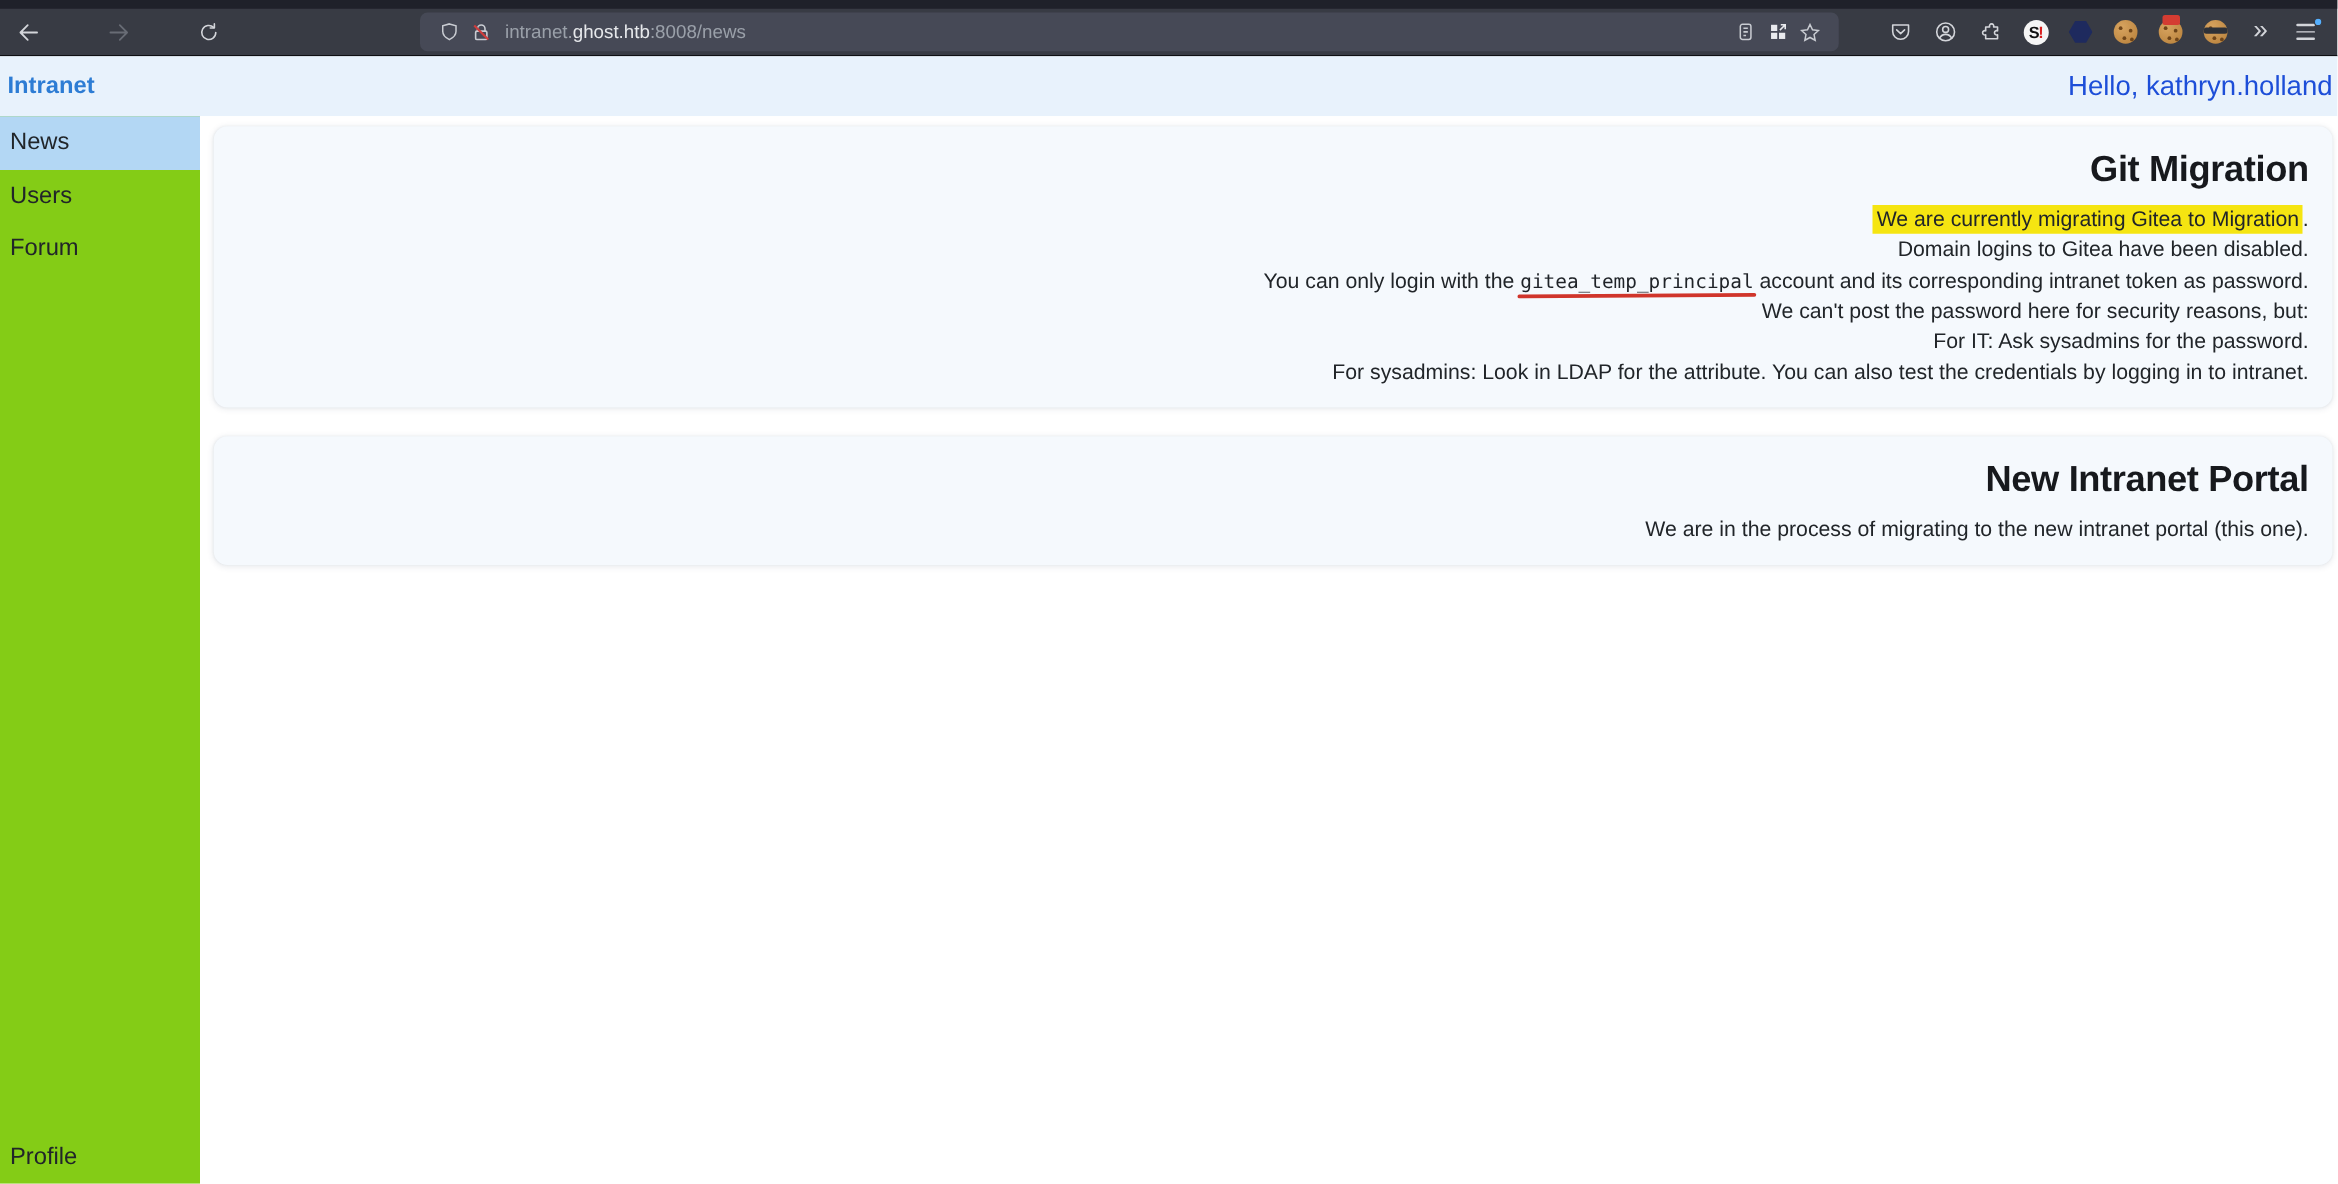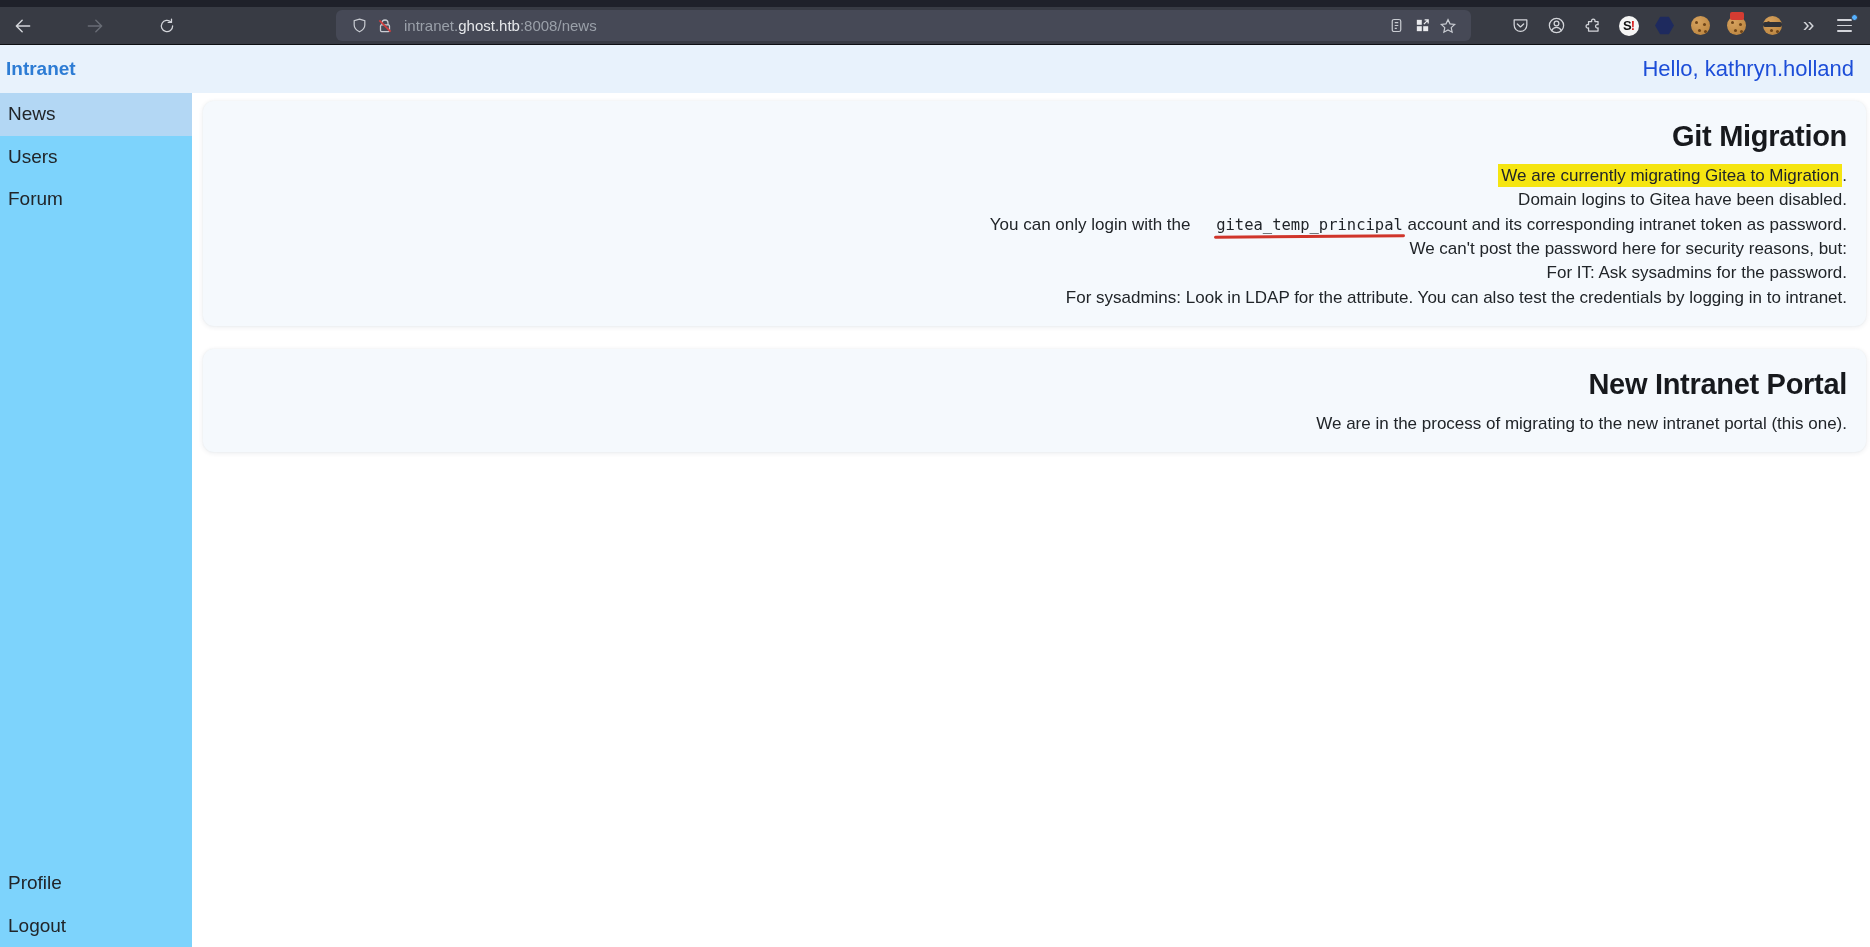--- a/index.html
+++ b/index.html
@@ -48,42 +48,42 @@
 
   .overflow-glyph { color:#d3d5da; font-size:21px; line-height:1; padding-bottom:4px; }
 
   .hamburger { display:flex; flex-direction:column; gap:3.5px; position:relative; }
   .hamburger .bar { width:15px; height:1.8px; background:#d3d5da; border-radius:1px; }
   .hamburger .badge { position:absolute; top:-5px; right:-6px; width:7px; height:7px;
             border-radius:50%; background:#55b0ff; border:1px solid #383b44; }
 
   
   .app-header { height:48px; background:#e8f2fc; display:flex; align-items:center;
-                justify-content:space-between; padding:0 16px 0 6px;text-align:center; }
+                justify-content:space-between; padding:0 4px 0 6px;text-align:center; }
   .brand { color:#2d7cd4; font-weight:bold; font-size:19px; }
   .greeting { color:#1d4ed8; font-size:22px; }
 
   .app-body { display:flex; height:854px; }
-  .sidebar { width:192px; background:#7dd3fc; display:flex; flex-direction:column; flex:0 0 auto; }
+  .sidebar { width:160px; background:#84cc16; display:flex; flex-direction:column; flex:0 0 auto; }
   .sb-item { height:42.5px; display:flex; align-items:center; padding-left:8px;
              font-size:19px; color:#212529; cursor:pointer; }
   .sb-item.active { background:#b3d7f4; }
   .sb-spacer { flex:1 1 auto; }
 
   .main { flex:1 1 auto; background:#fff; padding:8px 4px 0 11px; overflow:hidden; }
   .card { background:#f5f9fd; border-radius:11px; padding:18px 19px 16px;
           box-shadow:0 1px 5px rgba(40,60,90,.10), 0 0 2px rgba(40,60,90,.06);
           margin-bottom:23px;text-align:right; }
   .card h2 { font-size:29px; font-weight:800; color:#17191d; line-height:1.2;
              letter-spacing:-.3px; margin-bottom:10px; }
   .nl { font-size:17px; line-height:24.4px; color:#212529; }
   .seg-hl { background:#f5e511; padding:2px 3px; }
   .seg-b { font-weight:normal; }
   .seg-code { font-family:"DejaVu Sans Mono","Liberation Mono",monospace; font-size:15.5px;
-              color:#1f2328; position:relative; white-space:nowrap;margin-left:21px; }
+              color:#1f2328; position:relative; white-space:nowrap; }
   .seg-code::after { content:''; position:absolute; left:-2px; right:-2px; bottom:-4px; height:3px;
               background:#d0352b; border-radius:2px; transform:rotate(-0.4deg); }
 </style>
 </head>
 <body>
 
 <div class="chrome">
   <div class="titlebar"></div>
   <div class="toolbar">
 
@@ -199,21 +199,20 @@
 <div class="app-body">
   <aside class="sidebar">
     <nav id="sb-top">
         <div class="sb-item active">News</div>
         <div class="sb-item">Users</div>
         <div class="sb-item">Forum</div>
       </nav>
     <div class="sb-spacer"></div>
     <nav id="sb-bottom">
         <div class="sb-item">Profile</div>
-        <div class="sb-item">Logout</div>
       </nav>
   </aside>
 
   <main class="main" id="articles">
       <article class="card">
         <h2>Git Migration</h2>
         <div class="nl"><span class="seg-hl">We are currently migrating Gitea to Migration</span><span>.</span></div>
         <div class="nl"><span>Domain logins to Gitea have been disabled.</span></div>
         <div class="nl"><span>You can only login with the </span><span class="seg-code">gitea_temp_principal</span><span> account and its corresponding intranet token as password.</span></div>
         <div class="nl"><span>We can't post the password here for security reasons, but:</span></div>

